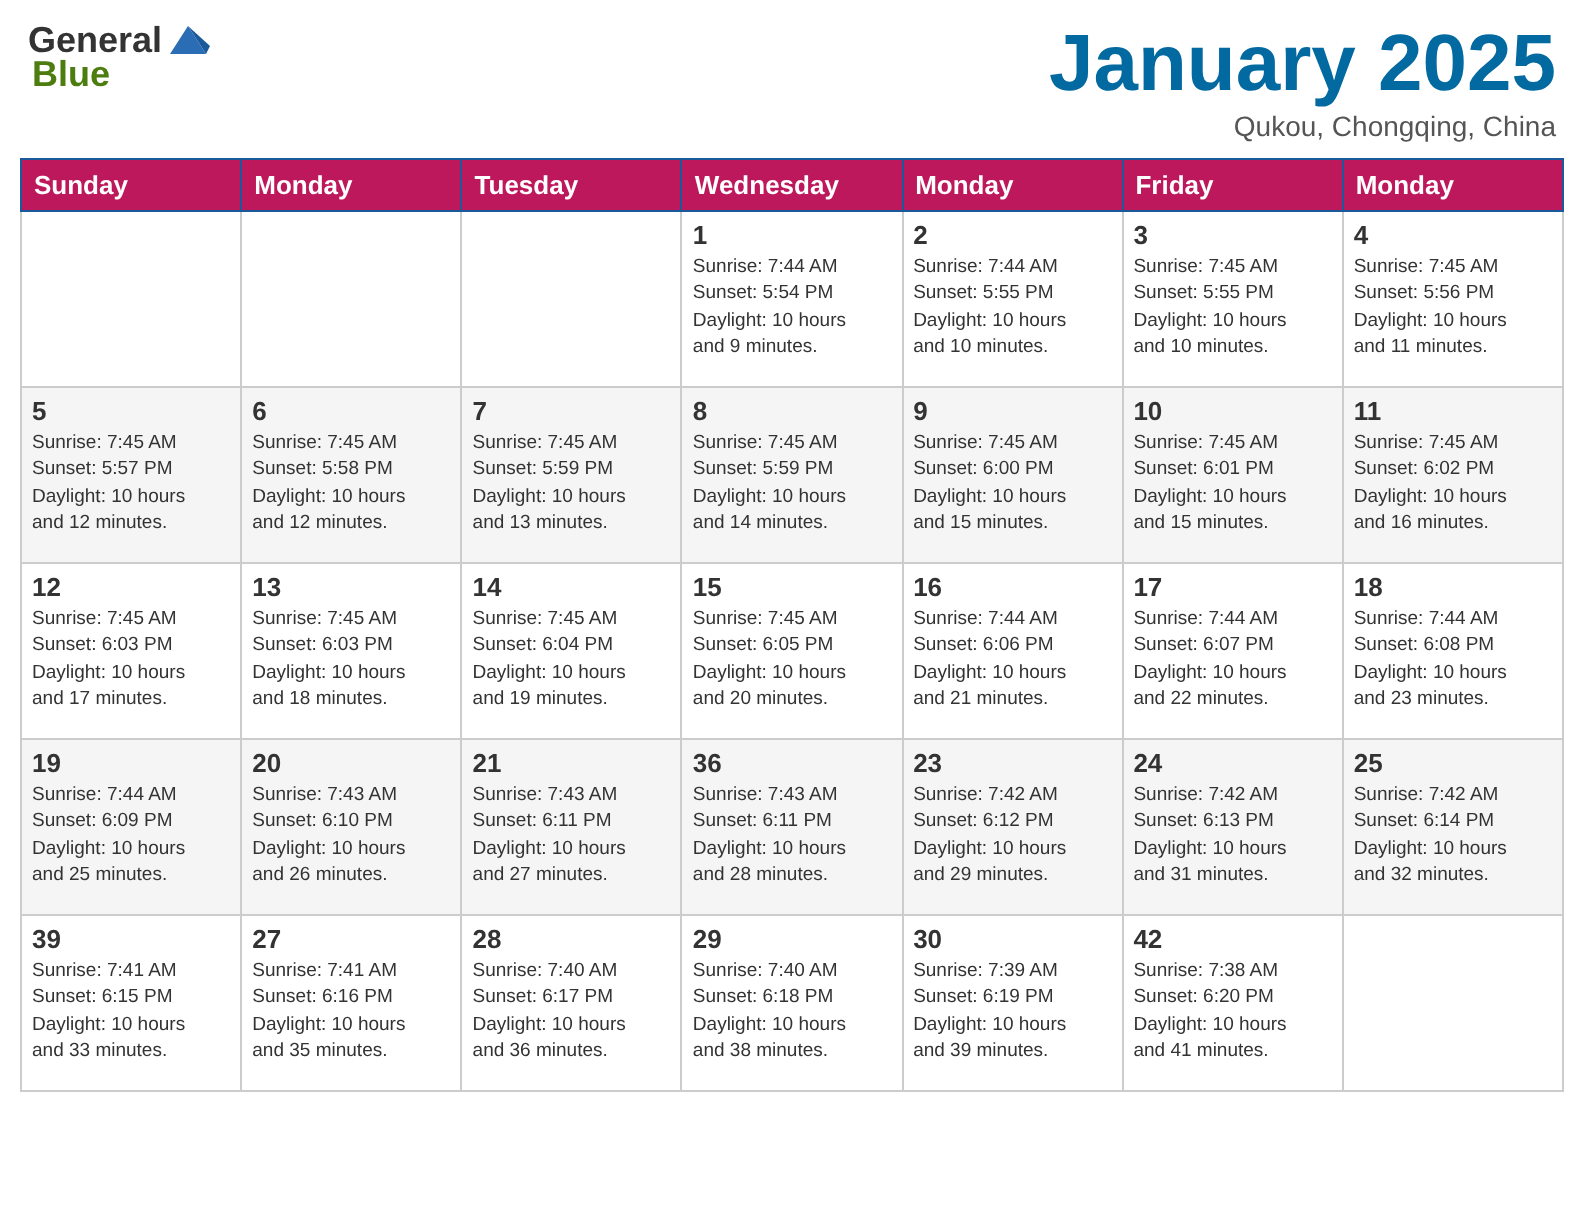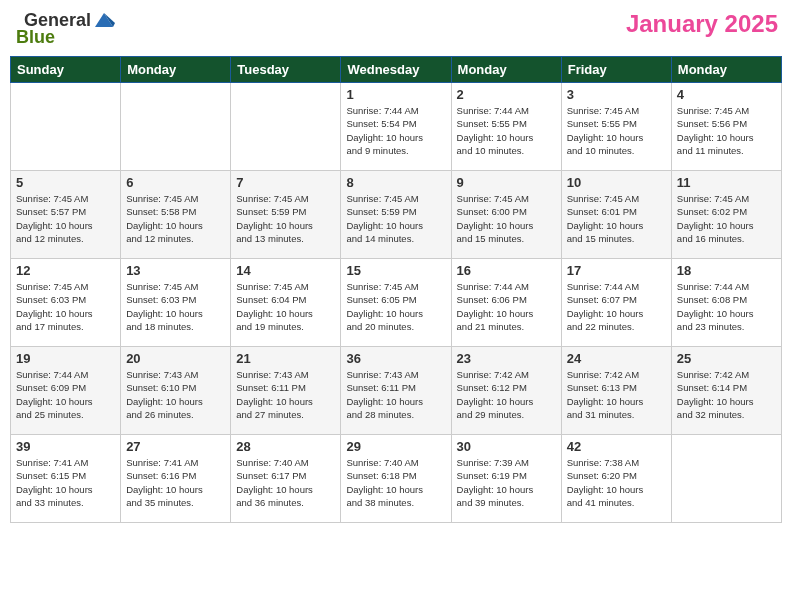--- a/index.html
+++ b/index.html
@@ -28,35 +28,35 @@
     }
     .logo-text-blue {
       font-size: 18px;
       font-weight: bold;
       color: #4d7c0f;
     }
     .title-section {
       text-align: right;
     }
     .month-title {
-      font-size: 24px;
+      font-size: 40px;
       font-weight: bold;
-      color: #ec4899;
+      color: #0369a1;
     }
     .location {
       font-size: 14px;
       color: #555;
     }
     .calendar {
       width: 100%;
       border-collapse: collapse;
       border: 1px solid #ccc;
     }
     .calendar th {
-      background-color: #14532d;
+      background-color: #be185d;
       color: #fff;
       text-align: left;
       padding: 5px 6px;
       font-size: 13px;
       border: 1px solid #1a5a9a;
     }
     .calendar td {
       width: calc(100% / 7);
       vertical-align: top;
       border: 1px solid #ccc;
@@ -84,32 +84,33 @@
     .week-row td {
       height: 88px;
     }
   </style>
 </head>
 <body>
 
 <div class="header">
   <div class="logo">
     <div style="display:flex;flex-direction:column;align-items:flex-start">
-      <div style="display:flex;align-items:center;margin-left:10px;">
+      <div style="display:flex;align-items:center;">
         <span class="logo-text-general">General</span>
         <svg width="22" height="22" viewBox="0 0 22 22" style="margin-left:2px;margin-top:-2px;">
           <polygon points="2,18 11,4 20,18" fill="#2a6db5"></polygon>
           <polygon points="11,4 20,18 22,14" fill="#1a5a9a"></polygon>
         </svg>
       </div>
       <span class="logo-text-blue" style="margin-top:-4px;margin-left:2px;">Blue</span>
     </div>
   </div>
   <div class="title-section">
     <div class="month-title">January 2025</div>
+    <div class="location">Qukou, Chongqing, China</div>
   </div>
 </div>
 
 <table class="calendar">
   <thead>
     <tr>
     <th>Sunday</th>
         <th>Monday</th>
         <th>Tuesday</th>
         <th>Wednesday</th>

